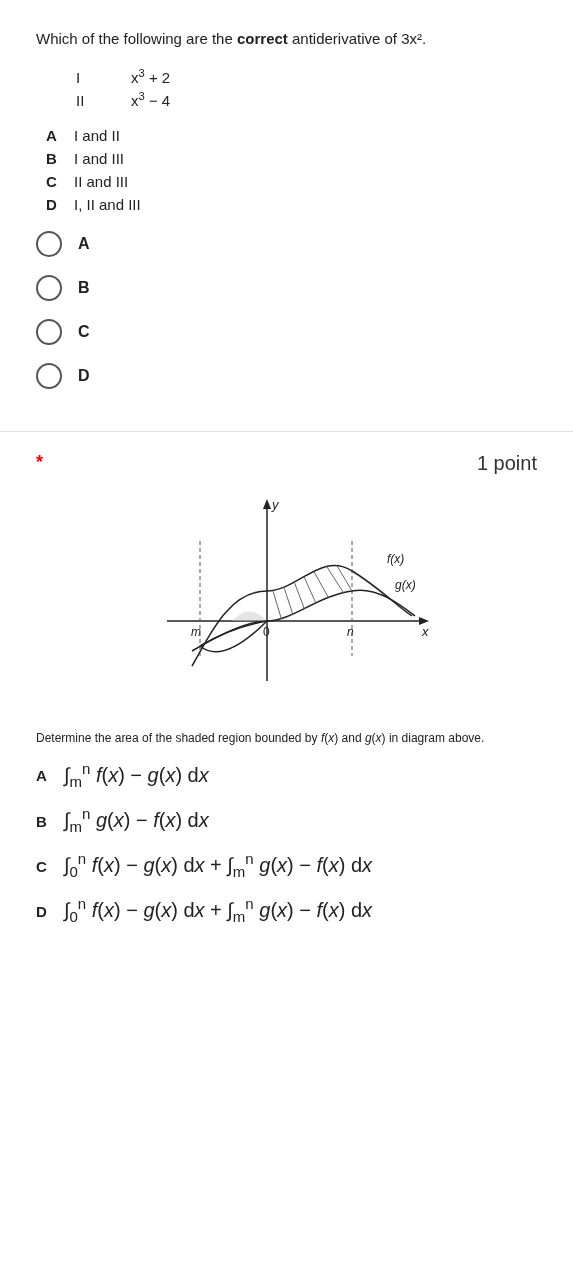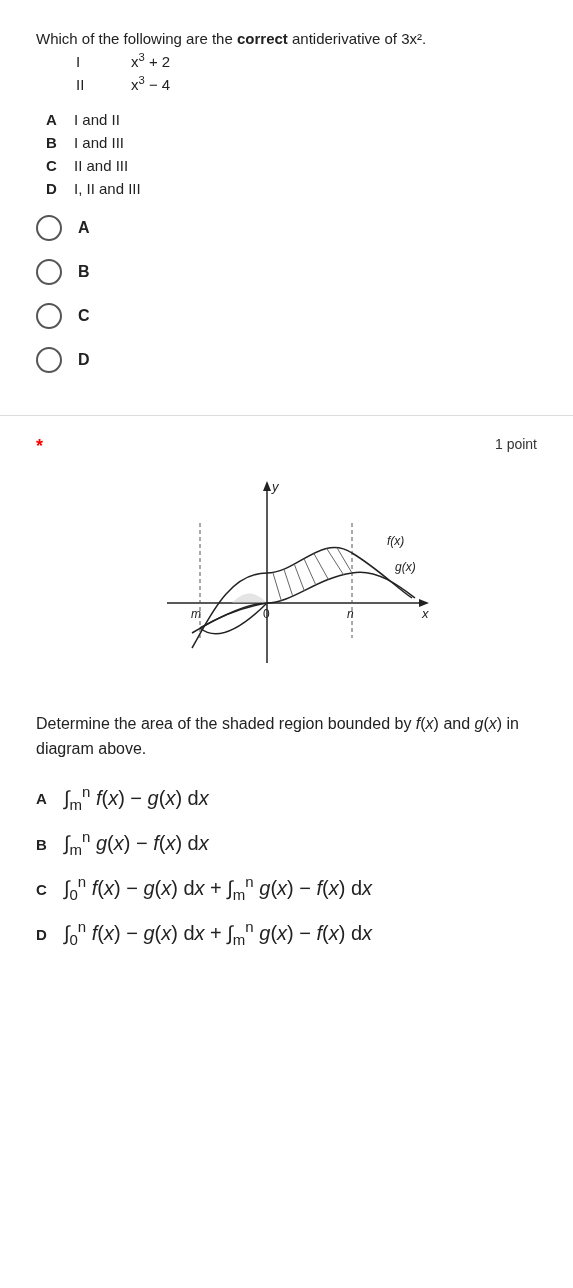--- a/index.html
+++ b/index.html
@@ -9,20 +9,21 @@
       background: #fff;
       color: #222;
       width: 573px;
       min-height: 1288px;
     }
     .question-block {
       padding: 28px 36px 24px 36px;
       border-bottom: 1px solid #ddd;
     }
     .question-text {
+      margin-bottom: 16px;
       line-height: 1.5;
     }
     .question-text b { font-weight: bold; }
     .options-table {
       margin-left: 40px;
       margin-bottom: 18px;
     }
     .options-table .row {
       display: flex;
       align-items: baseline;
@@ -82,33 +83,33 @@
       justify-content: space-between;
       align-items: flex-start;
       margin-bottom: 16px;
     }
     .asterisk {
       color: red;
       font-size: 18px;
       font-weight: bold;
     }
     .points {
-      font-size: 14px;
+      font-size: 20px;
       color: #333;
     }
     .graph-container {
       display: flex;
       justify-content: center;
       margin-bottom: 18px;
     }
     
     .question-desc {
-      font-size: 16px;
+      font-size: 12px;
       line-height: 1.6;
-      margin-bottom: 19px;
+      margin-bottom: 10px;
     }
     .answer-block {
       margin-bottom: 14px;
     }
     .answer-block .row {
       display: flex;
       align-items: baseline;
       margin-bottom: 10px;
     }
     .answer-block .letter {

